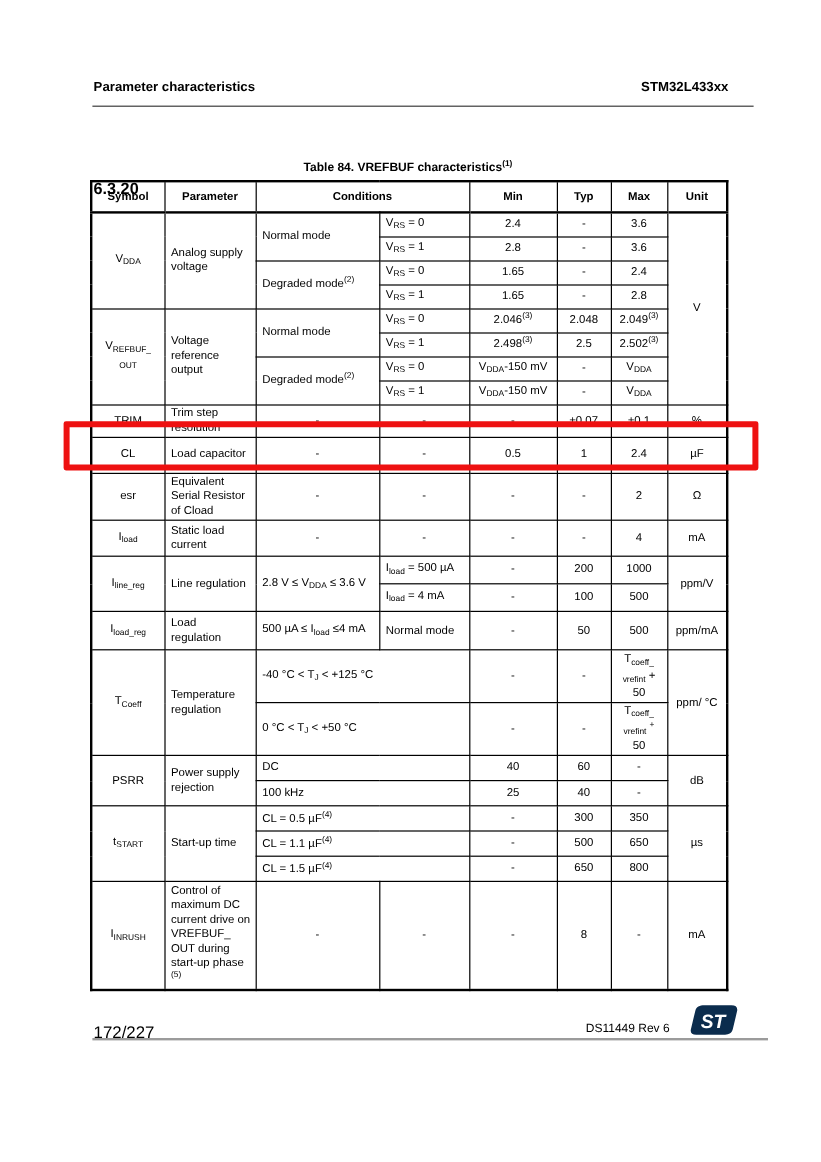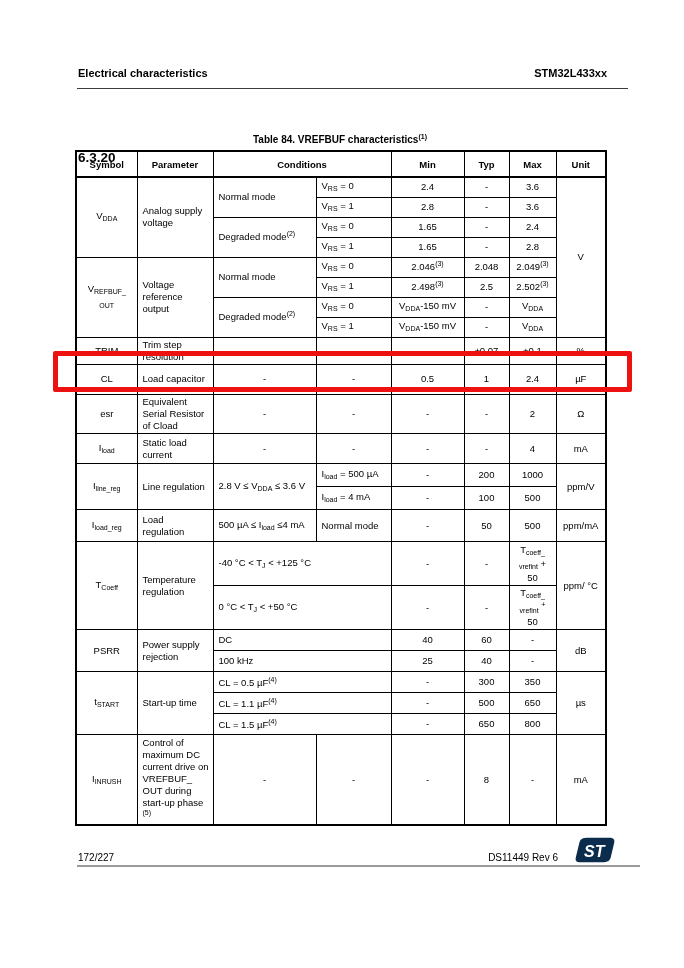--- a/index.html
+++ b/index.html
@@ -28,30 +28,30 @@
   td{border:1px solid #000;font-size:9.5px;padding:1px 3px;text-align:center;
     vertical-align:middle;line-height:1.28;overflow:hidden;}
   td.al{text-align:left;padding-left:5px;}
   td sub,th sub{font-size:7px;vertical-align:-2px;letter-spacing:0;}
   td sup,th sup{font-size:7px;vertical-align:4px;}
   
   .highlight{position:absolute;left:53px;top:351px;width:569px;height:31px;
     border-style:solid;border-width:5px;border-radius:2px;z-index:6;
     background:transparent;pointer-events:none;}
   
-  .foot-page{position:absolute;left:78px;top:852px;font-size:10px;}
+  .foot-page{position:absolute;left:78px;top:852px;font-size:14px;}
   .foot-doc{position:absolute;left:78px;top:852px;width:480px;text-align:right;font-size:10px;}
   .foot-rule{position:absolute;left:77px;top:865px;width:563px;height:2.2px;background:#9b9b9b;}
   .logo{position:absolute;left:575px;top:837px;width:40px;height:26px;}
 </style>
 </head>
 <body>
 
 <div class="runhead">
-  <span>Electrical characteristics</span>
+  <span>Parameter characteristics</span>
   <span>STM32L433xx</span>
 </div>
 <div class="head-rule" style="border-top-color: rgb(60, 60, 60);"></div>
 
 <div class="section">
   <span class="num">6.3.20</span>
 </div>
 
 <div class="tbl-title">Table 84. VREFBUF characteristics<sup>(1)</sup></div>
 

